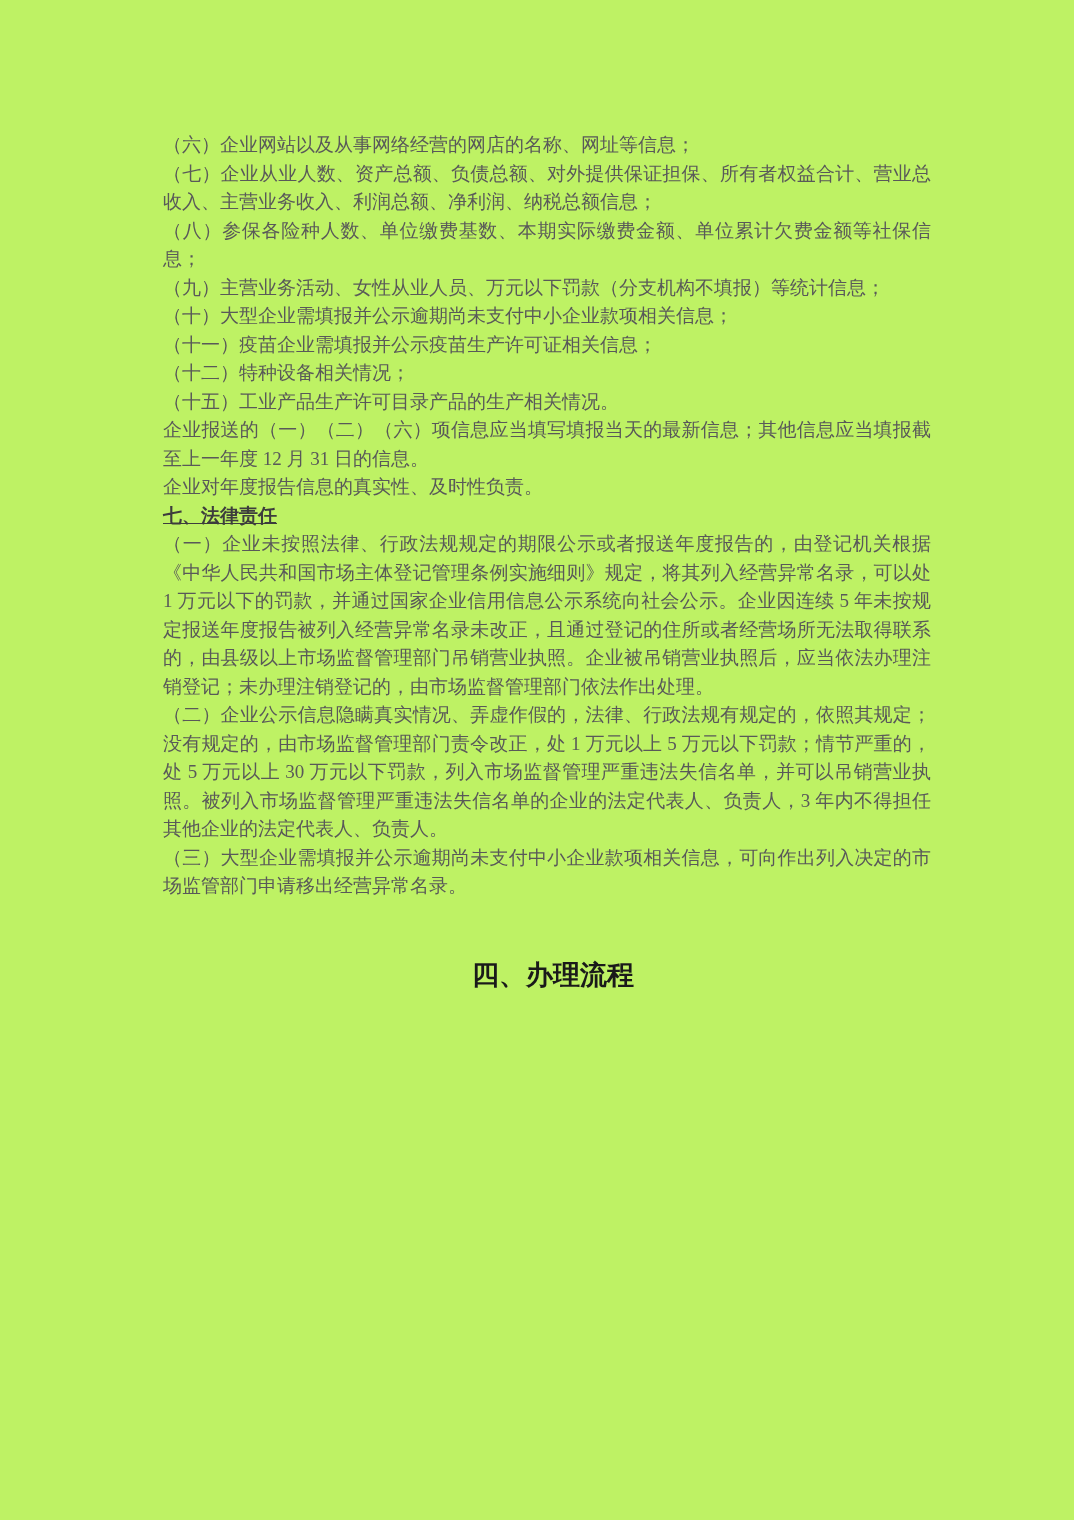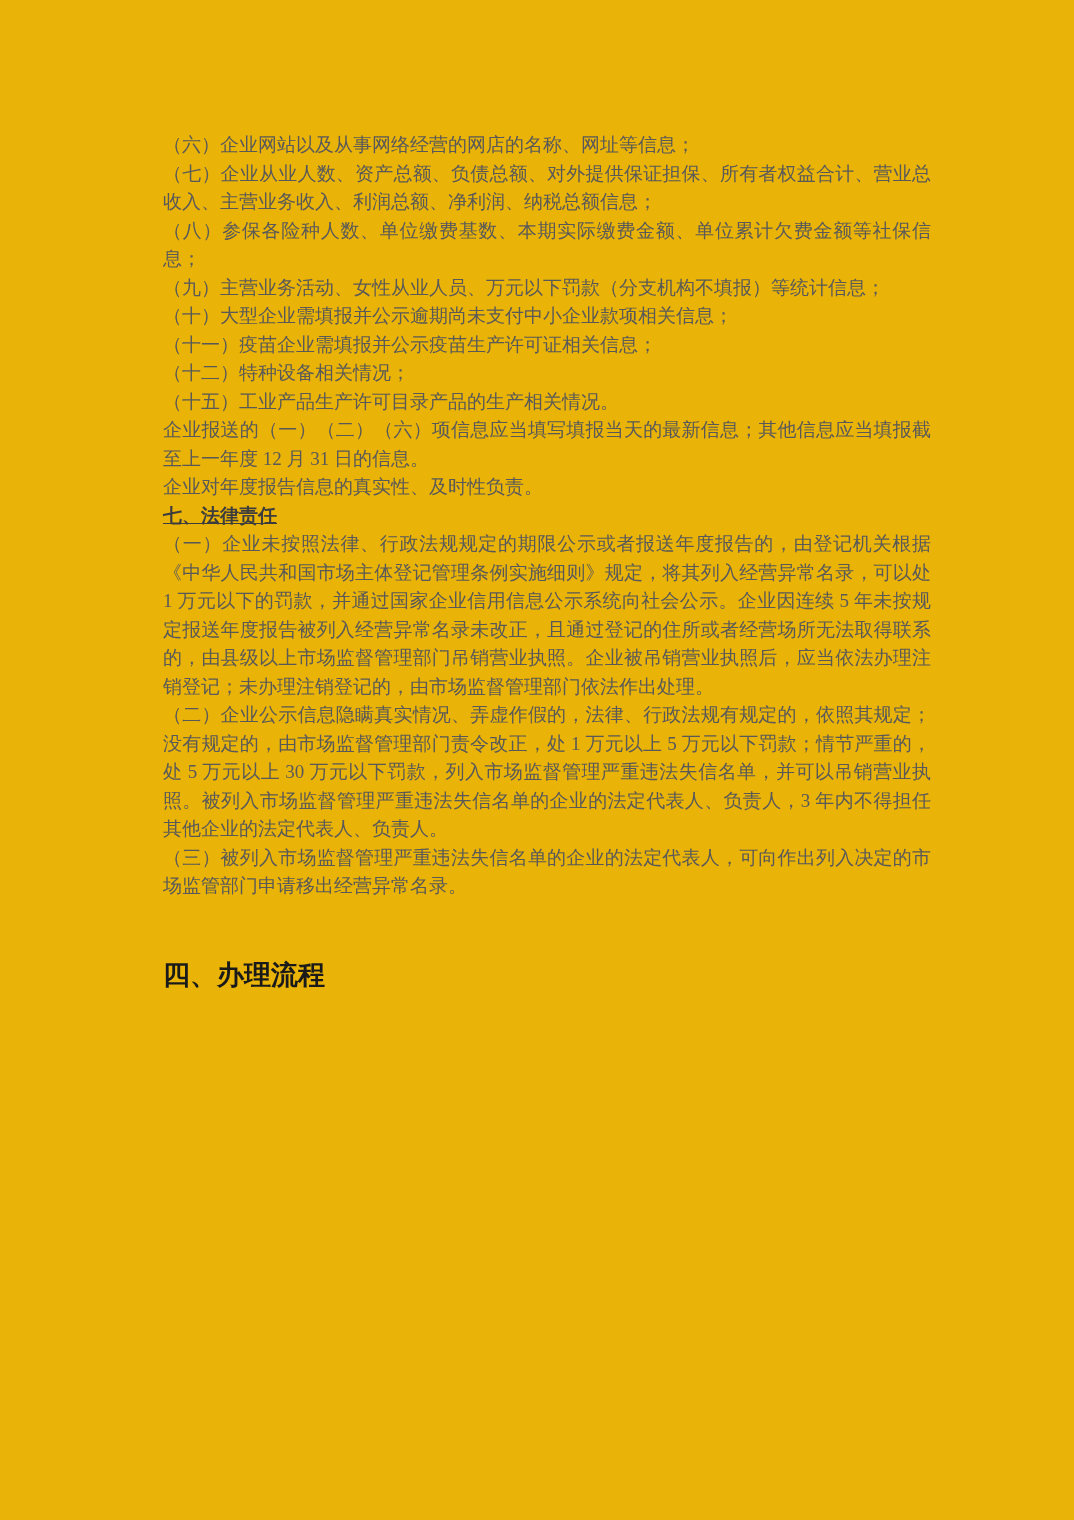--- a/index.html
+++ b/index.html
@@ -4,21 +4,21 @@
 <style>
   html, body {
     margin: 0;
     padding: 0;
     background: #ffffff;
   }
   .page {
     position: relative;
     width: 1074px;
     height: 1520px;
-    background: #eab308;
+    background: #bef264;
     overflow: hidden;
     font-family: "Liberation Serif", "DejaVu Serif", serif;
   }
   .doc {
     position: absolute;
     left: 163px;
     top: 131px;
     width: 768px;
   }
   .para {
@@ -37,38 +37,38 @@
     font-weight: bold;
     margin: 0;
     text-align: left;
     text-decoration: underline;
   }
   .chapter-heading {
     font-size: 27px;
     line-height: 36px;
     color: #1a1a1a;
     font-weight: bold;
-    margin: 56px 0 0 0;
-    text-align: left;
+    margin: 56px 0 0 12px;
+    text-align: center;
   }
 </style>
 </head>
 <body>
 
 <div class="page">
   <div class="doc">
     <p class="para">（六）企业网站以及从事网络经营的网店的名称、网址等信息；</p>
     <p class="para">（七）企业从业人数、资产总额、负债总额、对外提供保证担保、所有者权益合计、营业总收入、主营业务收入、利润总额、净利润、纳税总额信息；</p>
     <p class="para">（八）参保各险种人数、单位缴费基数、本期实际缴费金额、单位累计欠费金额等社保信息；</p>
     <p class="para">（九）主营业务活动、女性从业人员、万元以下罚款（分支机构不填报）等统计信息；</p>
     <p class="para">（十）大型企业需填报并公示逾期尚未支付中小企业款项相关信息；</p>
     <p class="para">（十一）疫苗企业需填报并公示疫苗生产许可证相关信息；</p>
     <p class="para">（十二）特种设备相关情况；</p>
     <p class="para">（十五）工业产品生产许可目录产品的生产相关情况。</p>
     <p class="para">企业报送的（一）（二）（六）项信息应当填写填报当天的最新信息；其他信息应当填报截至上一年度 12 月 31 日的信息。</p>
     <p class="para">企业对年度报告信息的真实性、及时性负责。</p>
     <p class="section-heading">七、法律责任</p>
     <p class="para">（一）企业未按照法律、行政法规规定的期限公示或者报送年度报告的，由登记机关根据《中华人民共和国市场主体登记管理条例实施细则》规定，将其列入经营异常名录，可以处 1 万元以下的罚款，并通过国家企业信用信息公示系统向社会公示。企业因连续 5 年未按规定报送年度报告被列入经营异常名录未改正，且通过登记的住所或者经营场所无法取得联系的，由县级以上市场监督管理部门吊销营业执照。企业被吊销营业执照后，应当依法办理注销登记；未办理注销登记的，由市场监督管理部门依法作出处理。</p>
     <p class="para">（二）企业公示信息隐瞒真实情况、弄虚作假的，法律、行政法规有规定的，依照其规定；没有规定的，由市场监督管理部门责令改正，处 1 万元以上 5 万元以下罚款；情节严重的，处 5 万元以上 30 万元以下罚款，列入市场监督管理严重违法失信名单，并可以吊销营业执照。被列入市场监督管理严重违法失信名单的企业的法定代表人、负责人，3 年内不得担任其他企业的法定代表人、负责人。</p>
-    <p class="para">（三）被列入市场监督管理严重违法失信名单的企业的法定代表人，可向作出列入决定的市场监管部门申请移出经营异常名录。</p>
+    <p class="para">（三）大型企业需填报并公示逾期尚未支付中小企业款项相关信息，可向作出列入决定的市场监管部门申请移出经营异常名录。</p>
     <h2 class="chapter-heading">四、办理流程</h2>
   </div>
 </div>
 
 </body></html>

